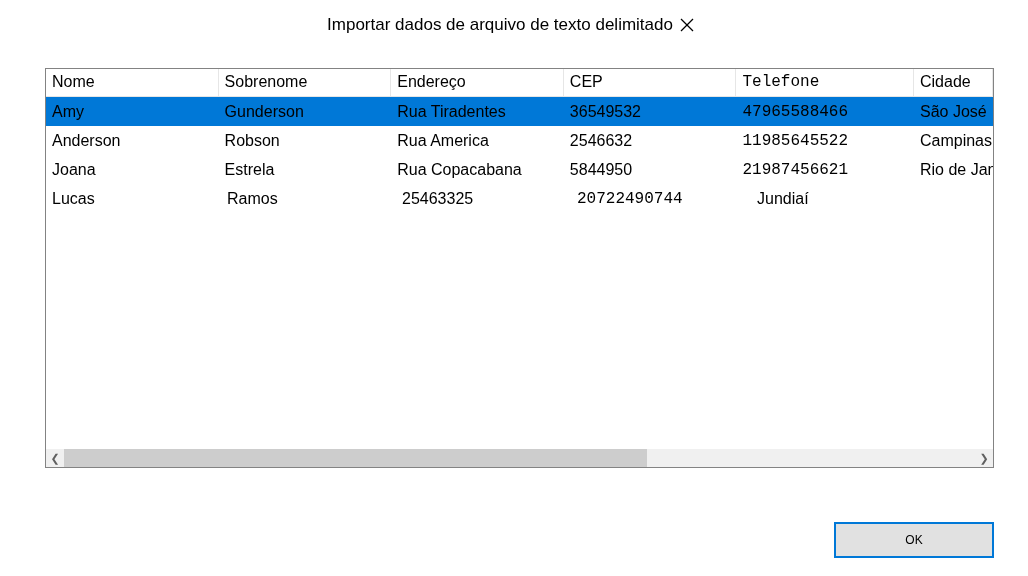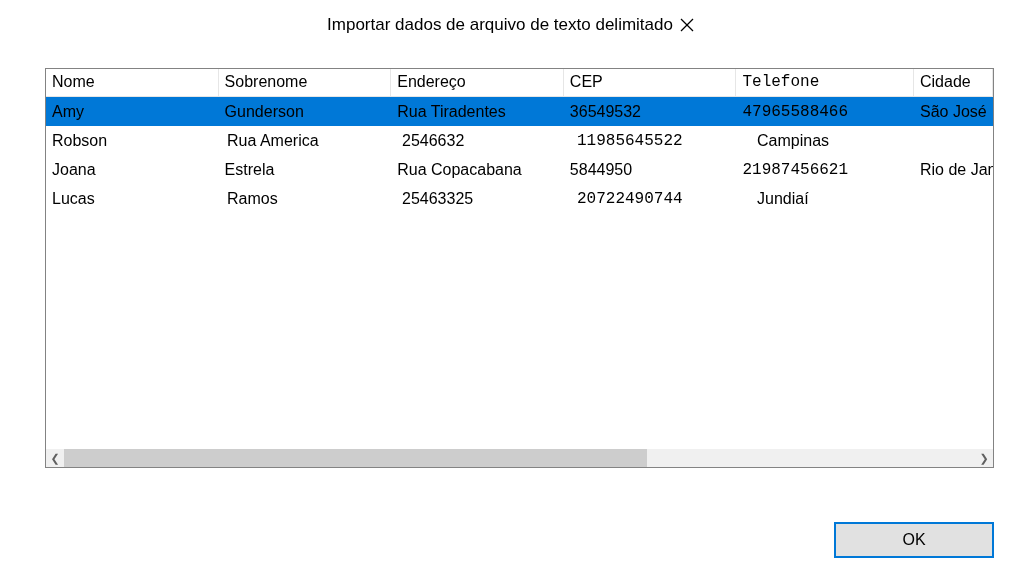--- a/index.html
+++ b/index.html
@@ -113,21 +113,21 @@
   .buttons {
     position: absolute;
     right: 34px;
     bottom: 18px;
     display: flex;
     gap: 16px;
   }
   .btn {
     width: 160px;
     height: 36px;
-    font-size: 16px;
+    font-size: 12px;
     font-family: inherit;
     background: #e1e1e1;
     border: 1px solid #adadad;
     cursor: pointer;
     display: flex;
     align-items: center;
     justify-content: center;
   }
   .btn.default {
     border: 2px solid #0078d7;
@@ -166,20 +166,21 @@
     <div class="rows" id="rows-container">
         <div class="row selected">
           <div class="cell c0">Amy</div>
           <div class="cell c1">Gunderson</div>
           <div class="cell c2">Rua Tiradentes</div>
           <div class="cell c3">36549532</div>
           <div class="cell c4">47965588466</div>
           <div class="cell c5">São José</div>
         </div>
         <div class="row">
+          <div class="cell c0">Anderson</div>
           <div class="cell c1">Robson</div>
           <div class="cell c2">Rua America</div>
           <div class="cell c3">2546632</div>
           <div class="cell c4">11985645522</div>
           <div class="cell c5">Campinas</div>
         </div>
         <div class="row">
           <div class="cell c0">Joana</div>
           <div class="cell c1">Estrela</div>
           <div class="cell c2">Rua Copacabana</div>

